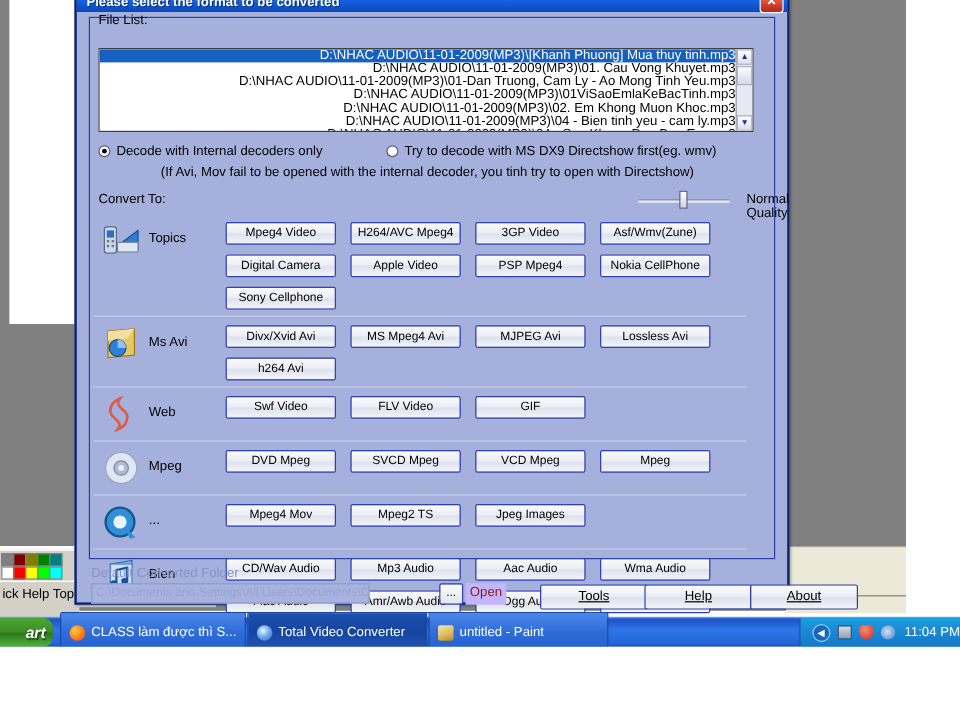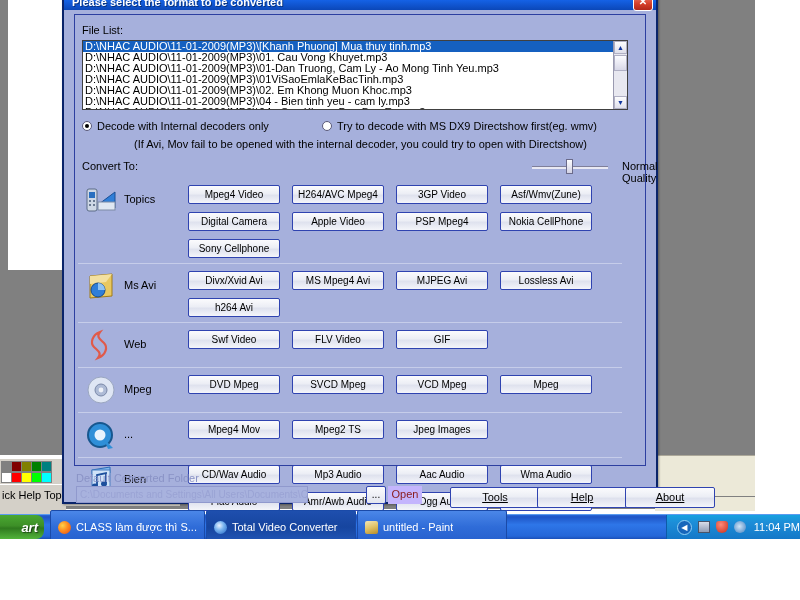--- a/index.html
+++ b/index.html
@@ -39,25 +39,25 @@
   .dlg-title{flex:1;white-space:nowrap;overflow:hidden;text-shadow:1px 1px 0 rgba(0,0,0,.4);}
   .dlg-close{width:18px;height:16px;margin-right:3px;background:linear-gradient(180deg,#f08a7a,#d6402a 60%,#b3281a);
      border:1px solid #fff;border-radius:3px;color:#fff;font-size:10px;font-weight:bold;
      display:flex;align-items:center;justify-content:center;line-height:1;cursor:pointer;}
 
   .dlg-body{position:absolute;left:0;top:20px;right:0;bottom:0;}
 
   .inner-panel{position:absolute;left:10px;top:4px;width:572px;height:452px;
      border:1px solid #2d3fa0;background:#A6B0DC;box-sizing:border-box;}
 
-  .lbl-filelist{position:absolute;left:18px;top:14px;font-size:11px;color:#000;}
+  .lbl-filelist{position:absolute;left:18px;top:1px;font-size:11px;color:#000;}
 
   .filelist{position:absolute;left:18px;top:30px;width:546px;height:70px;background:#fff;
      border:1px solid #404040;box-sizing:border-box;overflow:hidden;font-size:11px;}
-  .fl-rows{position:absolute;left:0;top:0;right:14px;}
+  .fl-rows{position:absolute;left:0;top:0;right:14px;text-align:right;}
   .fl-row{height:11px;line-height:11px;padding-left:2px;white-space:nowrap;overflow:hidden;color:#000;}
   .fl-row.sel{background:#1560c0;color:#fff;}
   .fl-scroll{position:absolute;right:0;top:0;width:14px;height:100%;background:#e8e8f0;border-left:1px solid #9a9ab0;box-sizing:border-box;}
   .fl-arrow{width:13px;height:13px;background:linear-gradient(180deg,#fdfdfe,#dfdfea);border:1px solid #b0b0c4;
      box-sizing:border-box;display:flex;align-items:center;justify-content:center;font-size:7px;color:#11359c;cursor:pointer;}
   .fl-arrow.bot{position:absolute;bottom:0;left:0;}
   .fl-thumb{position:absolute;top:14px;left:0;width:13px;height:16px;background:linear-gradient(180deg,#fcfcff,#d8d8e8);
      border:1px solid #b0b0c4;box-sizing:border-box;cursor:pointer;}
 
   .radio-line{position:absolute;font-size:11px;color:#000;display:flex;align-items:center;}
@@ -199,21 +199,21 @@
         <span class="radio">
             <span class="dot"></span>
           </span>
         <span>Decode with Internal decoders only</span>
       </div>
       <div class="radio-line" style="left:258px;top:110px;">
         <span class="radio"></span>
         <span>Try to decode with MS DX9 Directshow first(eg. wmv)</span>
       </div>
 
-      <div class="hint-line" style="left:70px;top:128px;">(If Avi, Mov fail to be opened with the internal decoder, you could try to open with Directshow)</div>
+      <div class="hint-line" style="left:70px;top:128px;">(If Avi, Mov fail to be opened with the internal decoder, you tinh try to open with Directshow)</div>
 
       <div class="lbl-convert" style="left:18px;top:150px;">Convert To:</div>
 
       <div class="slider">
         <div class="track"></div>
         <div class="thumb"></div>
       </div>
       <div class="lbl-quality">Normal Quality</div>
 
       <div class="fmt-rows">

